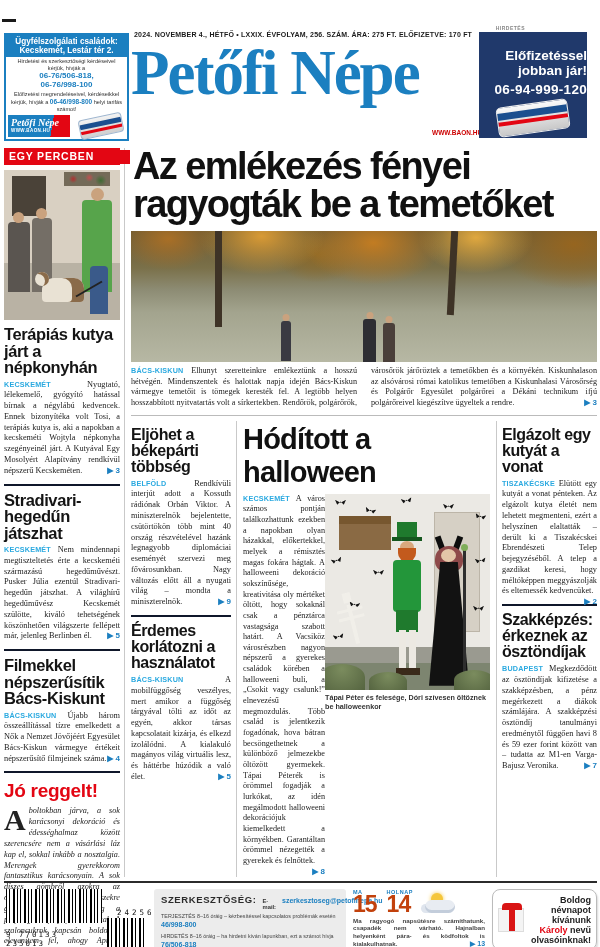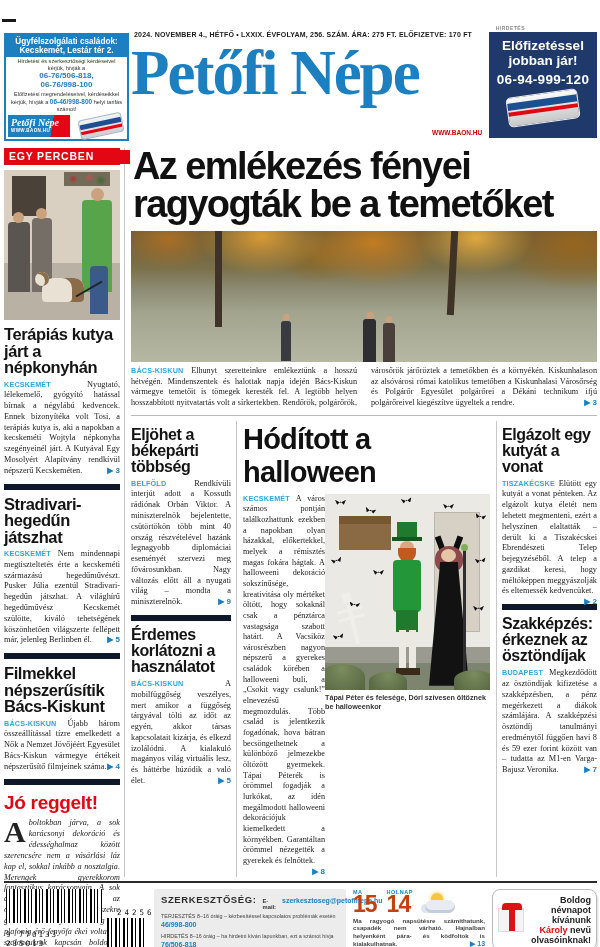--- a/index.html
+++ b/index.html
@@ -22,21 +22,21 @@
   .svc-note { text-align:center; color:#333; padding:1px 2px 0; line-height:1.25; }
   .svc-note b { color:#1b7fc0; font-size:6.5px; }
   .svc-logo-row { position:absolute; bottom:2px; left:2px; right:2px; height:24px; }
   .svc-logo { position:absolute; left:0; bottom:0; width:62px; height:22px; background:linear-gradient(100deg,#1b7fc0 70%,#e30613 70%); color:#fff; font-family:"Liberation Serif", serif; font-style:italic; font-weight:bold; font-size:10px; padding:2px 3px 0; }
   .svc-logo small { display:block; font-style:normal; font-family:"Liberation Sans",sans-serif; font-size:4.5px; font-weight:bold; letter-spacing:.4px; }
   .roll { position:absolute; right:2px; bottom:1px; width:44px; height:20px; background:linear-gradient(180deg,#f3f3f3,#cfcfcf); border:1px solid #9fb6cf; border-radius:4px; transform:rotate(-12deg); overflow:hidden; }
   .roll i { display:block; height:5px; background:#1b4f8f; margin-top:4px; }
   .roll em { display:block; height:3px; background:#e30613; margin-top:2px; }
 
   .ad-tag { position:absolute; right:72px; top:0; font-size:5px; color:#888; font-weight:bold; letter-spacing:.5px; }
-  .ad-box { position:absolute; right:0; top:7px; width:108px; height:106px; background:#20396b; color:#fff; text-align:center; padding-top:7px; }
+  .ad-box { position:absolute; right:10px; top:7px; width:108px; height:106px; background:#20396b; color:#fff; text-align:right; padding-top:17px; }
   .ad-l1 { font-size:13.5px; font-weight:bold; line-height:1.08; }
   .ad-phone { font-size:13.5px; font-weight:bold; margin-top:4px; letter-spacing:.3px; }
   .ad-roll { position:relative; width:72px; height:30px; margin:6px auto 0; background:linear-gradient(180deg,#fafafa,#c8c8c8); border-radius:5px; transform:rotate(-8deg); overflow:hidden; border:1px solid #eee; }
   .ad-roll i { display:block; height:7px; background:#1b4f8f; margin-top:5px; }
   .ad-roll em { display:block; height:4px; background:#e30613; margin-top:2px; }
 
   
   .content { position:absolute; top:148px; left:4px; right:3px; bottom:70px; display:flex; }
   .col-left { width:121px; padding-right:4px; border-right:1px solid #c9c9c9; }
   .main { flex:1; padding-left:6px; display:flex; flex-direction:column; }
@@ -45,21 +45,21 @@
   .sec-label { background:#e30613; color:#fff; font-weight:bold; font-size:10.5px; letter-spacing:.8px; padding:2px 5px 3px; }
   .lphoto { margin-top:5px; position:relative; height:150px; background:linear-gradient(180deg,#d9d0c2 0 62%,#b9b2a4 62% 100%); overflow:hidden; }
   .lphoto .win { position:absolute; left:8px; top:6px; width:34px; height:40px; background:#4a4238; }
   .lphoto .flw { position:absolute; left:60px; top:2px; width:46px; height:14px; background:radial-gradient(6px 6px at 20% 50%,#b03030,transparent 70%),radial-gradient(6px 6px at 55% 40%,#c05050,transparent 70%),radial-gradient(8px 8px at 80% 60%,#3e6b33,transparent 70%),#746a58; }
   .fig { position:absolute; border-radius:4px 4px 0 0; }
   .head { position:absolute; border-radius:50%; background:#caa27e; }
   .lphoto .dog { position:absolute; left:38px; bottom:18px; width:42px; height:24px; background:#e9e2d4; border-radius:12px 10px 4px 4px; box-shadow:inset -12px 0 0 #8a6b4a; }
   .lphoto .dog::after { content:""; position:absolute; left:-7px; top:-6px; width:14px; height:14px; border-radius:50%; background:#e9e2d4; box-shadow:inset -4px 2px 0 #8a6b4a; }
   .lphoto .leash { position:absolute; left:70px; bottom:30px; width:30px; height:2px; background:#222; transform:rotate(-30deg); }
 
-  .art { border-bottom:6px solid #0f172a; padding:6px 0 7px; }
+  .art { border-bottom:2px solid #0f172a; padding:6px 0 7px; }
   .art:last-child { border-bottom:none; }
   .art-title { font-size:16.5px; font-weight:bold; line-height:1.0; letter-spacing:-.4px; color:#141414; }
   .art-body { margin-top:4px; font-family:"Liberation Serif", serif; font-size:8.3px; line-height:1.3; color:#222; text-align:justify; }
   .tag { color:#2aa9e0; font-weight:bold; font-family:"Liberation Sans",sans-serif; font-size:7.2px; letter-spacing:.2px; }
   .pg { color:#1b7fc0; font-weight:bold; font-family:"Liberation Sans",sans-serif; font-size:8px; float:right; }
 
   .mood-title { color:#e30613; font-size:19px; font-weight:bold; padding-top:7px; letter-spacing:-.3px; }
   .mood-body { margin-top:4px; font-family:"Liberation Serif", serif; font-style:italic; font-size:8.2px; line-height:1.32; text-align:justify; color:#222; }
   .dropcap { float:left; font-size:30px; line-height:.78; font-style:normal; font-weight:bold; padding:2px 3px 0 0; font-family:"Liberation Serif",serif; }
 

